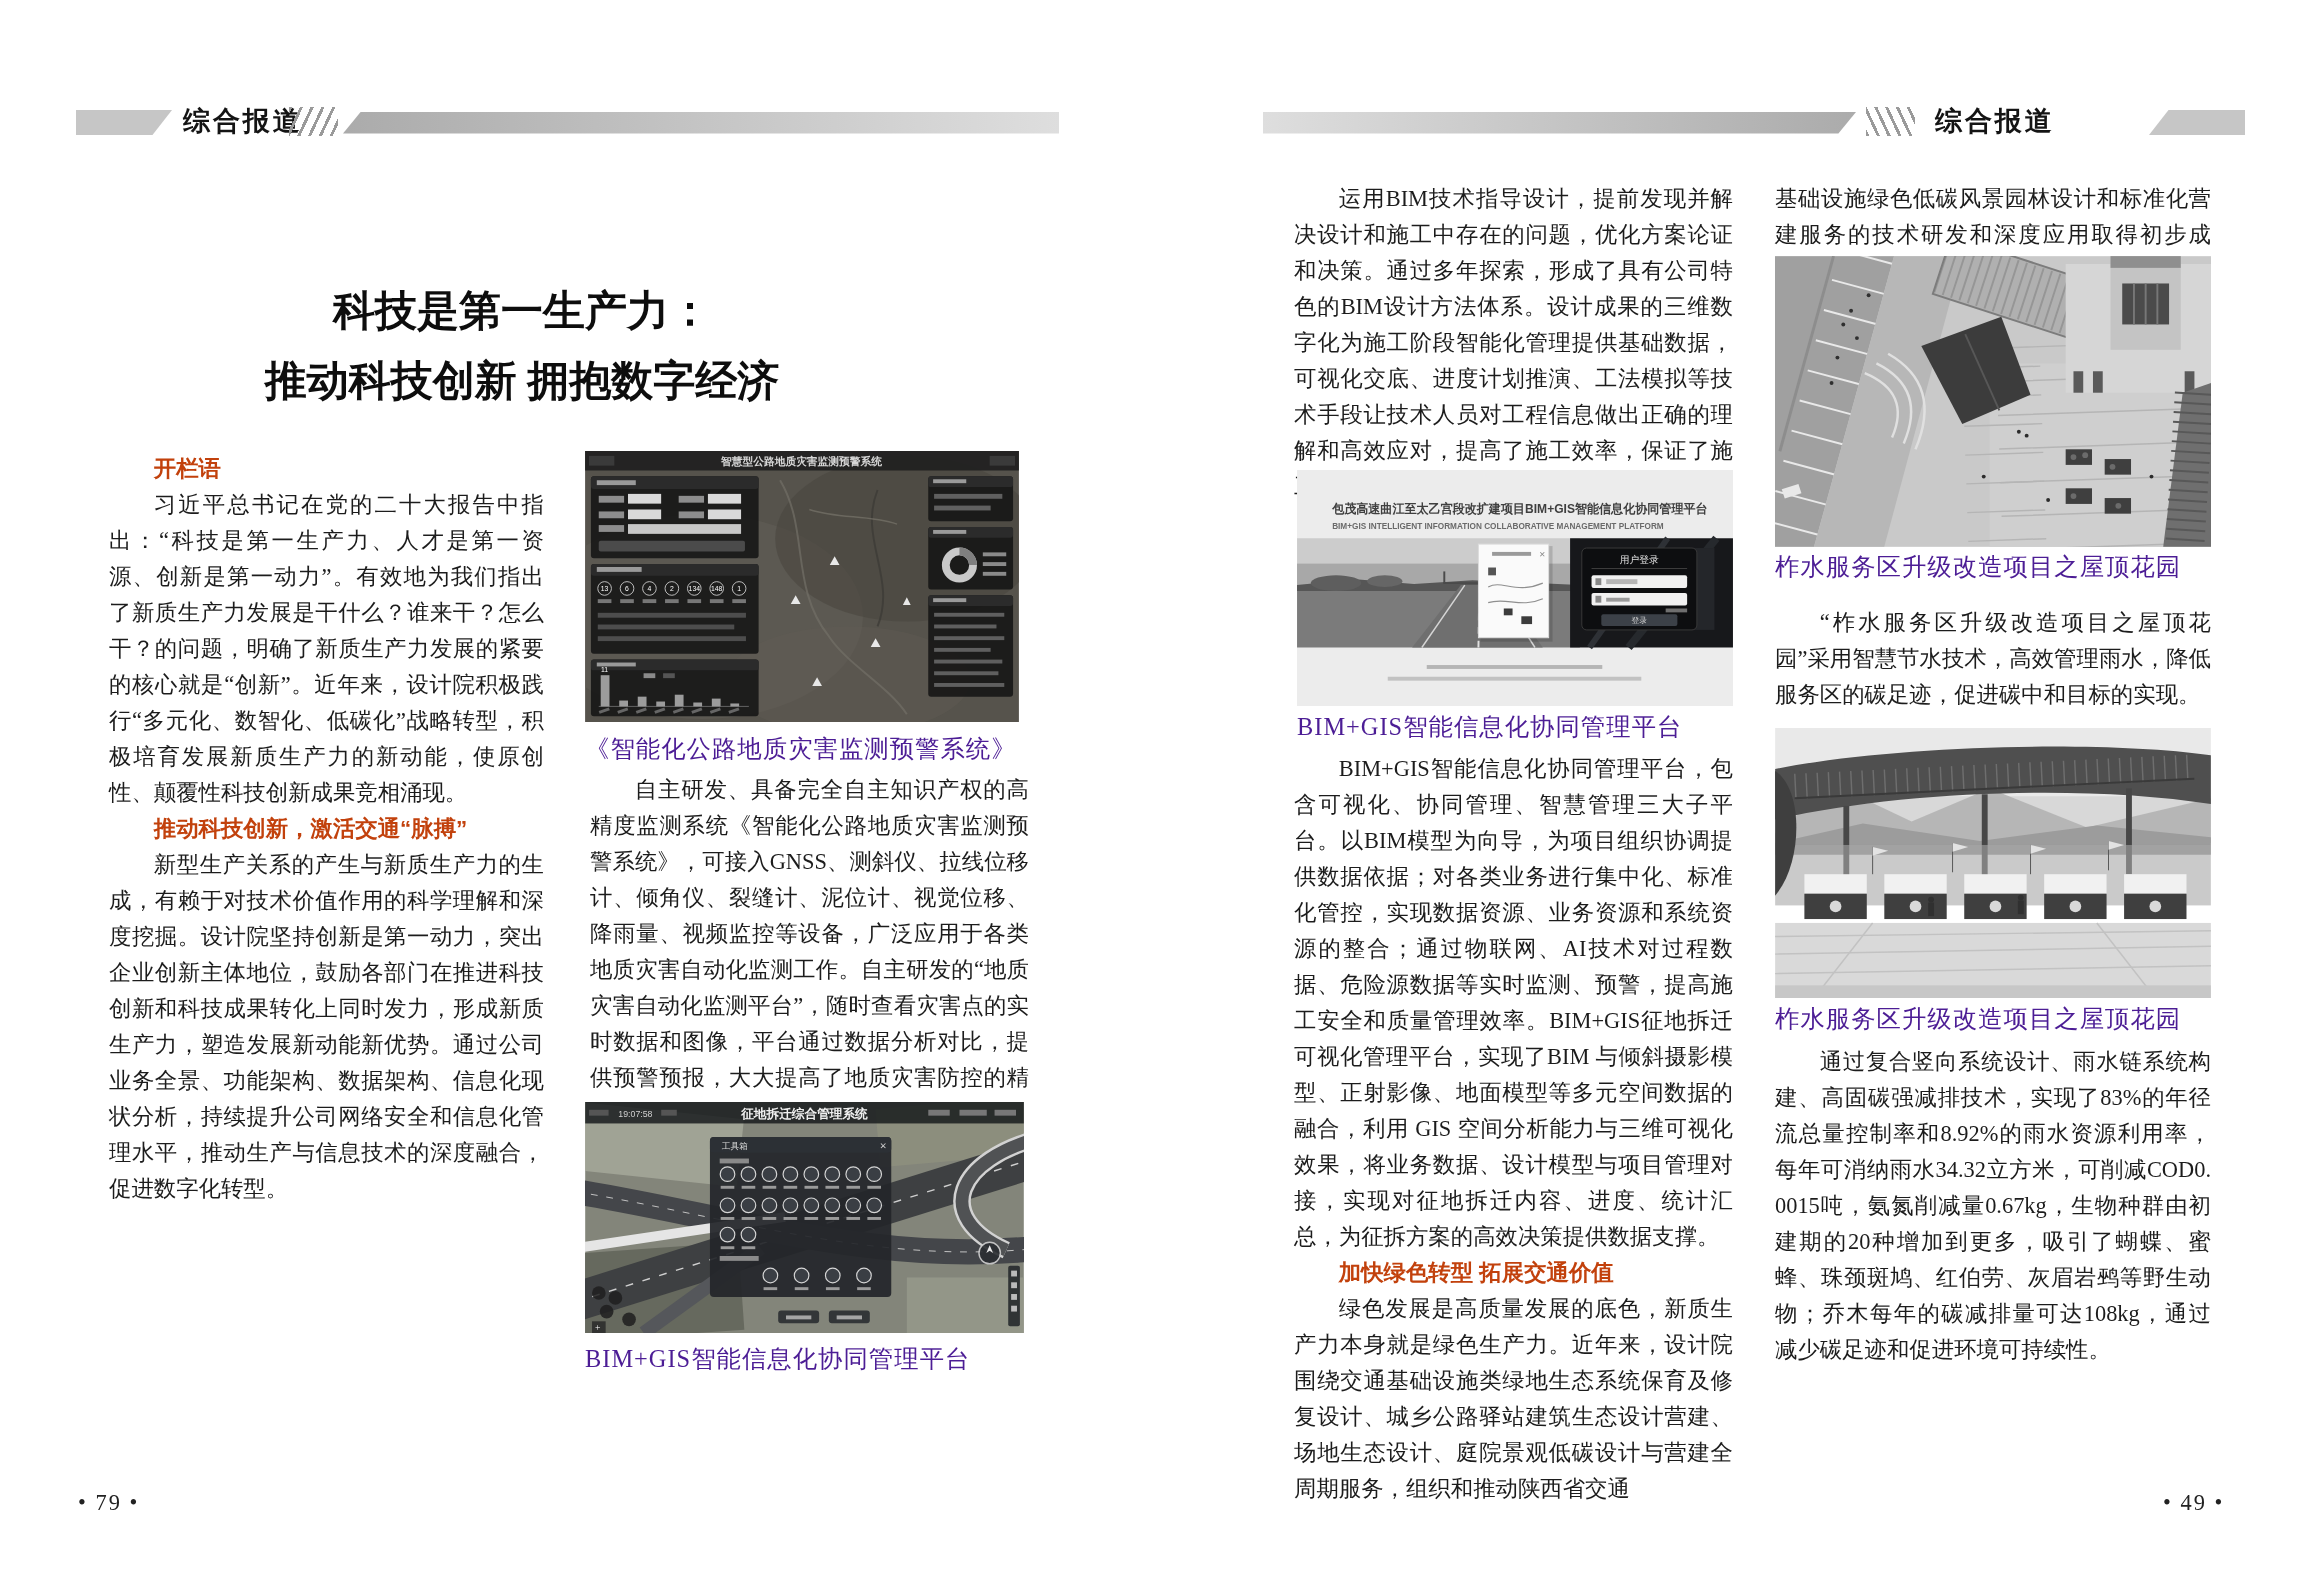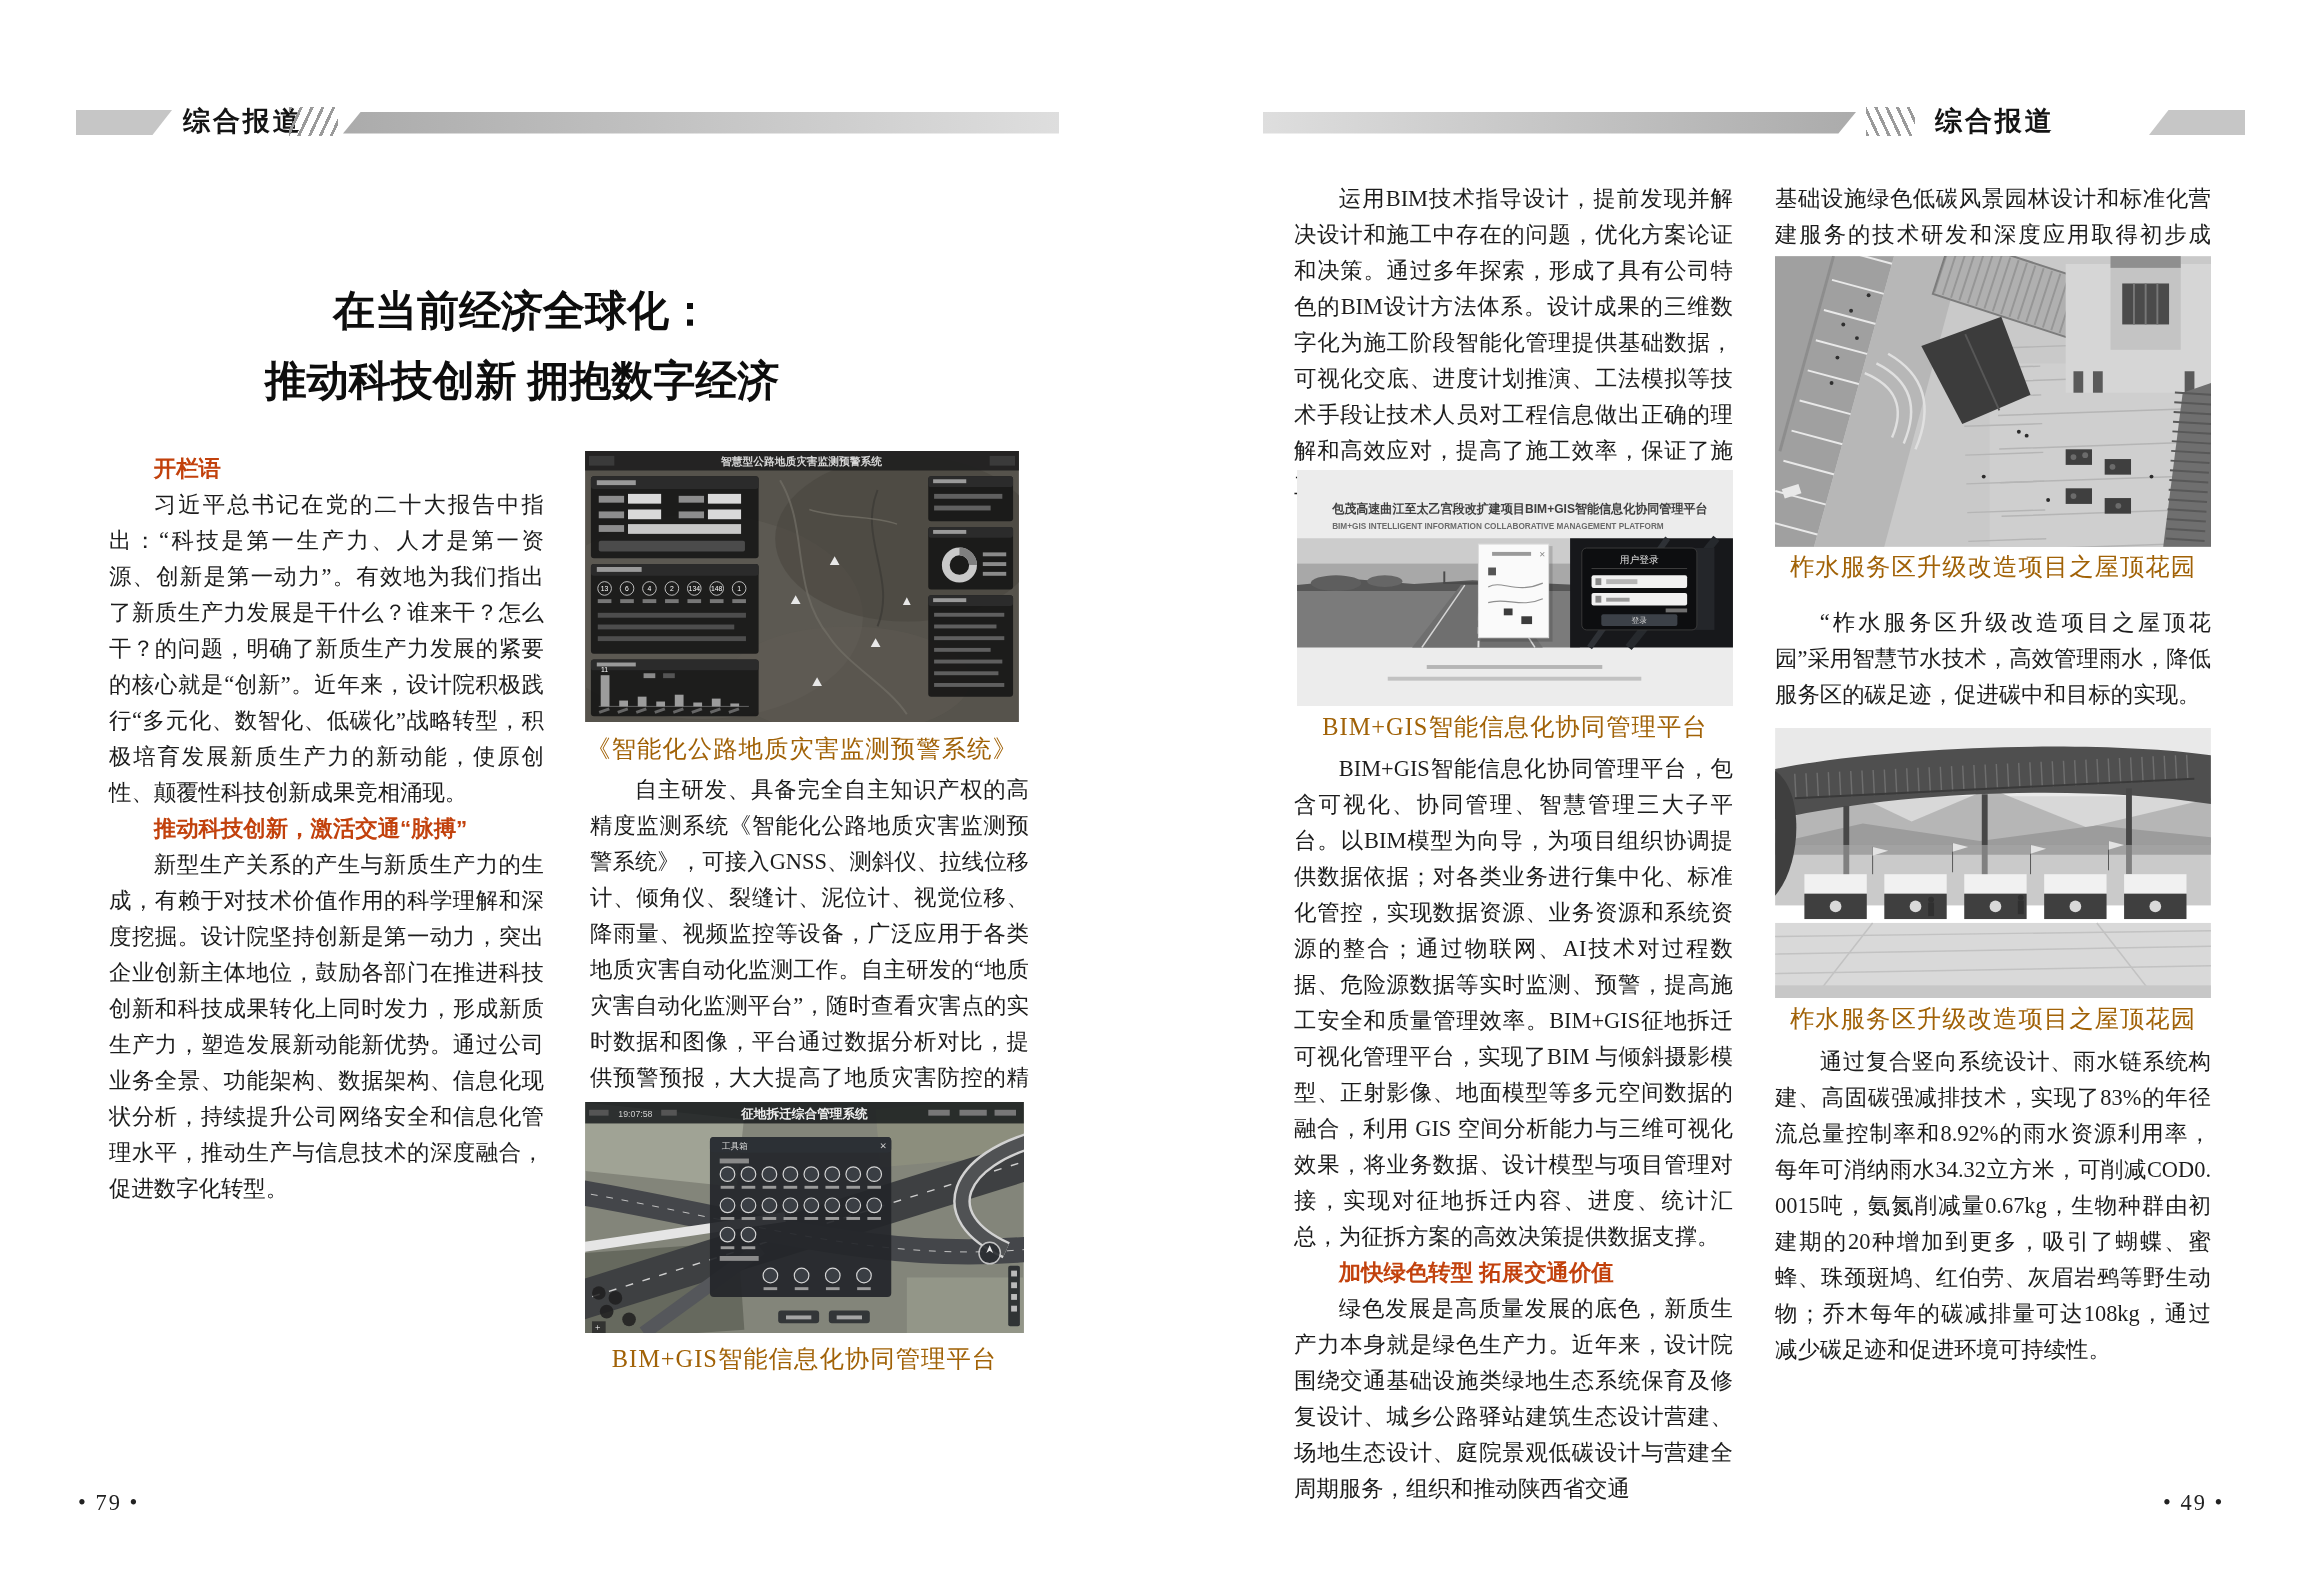--- a/index.html
+++ b/index.html
@@ -25,41 +25,41 @@
     font-weight:bold; font-size:42px; line-height:70px; color:#0d0d0d; }
   
   .col { position:absolute; font-size:22.4px; line-height:36px; color:#1c1c1c;
     text-align:justify; word-break:break-all; }
   .col p { margin:0; text-indent:2em; }
   .col p.noindent { text-indent:0; }
   .col p.head { font-family:Liberation Sans, sans-serif; font-weight:bold; color:#c2410c; }
   
   .fig { position:absolute;text-align:right; }
   .fig svg { display:block; width:100%; height:100%; }
-  .caption { position:absolute; text-align:center; font-size:24.4px; color:#a16207; letter-spacing:1px; }
+  .caption { position:absolute; text-align:left; font-size:24.4px; color:#4c1d95; letter-spacing:1px; }
   .pagenum { position:absolute; top:1490px; font-size:22.4px; color:#222; letter-spacing:2px; }
   .pagenum.left { left:78px; } .pagenum.right { left:2163px; }
 </style>
 </head>
 <body>
 
 <div id="spread">
 
   <div class="hpara left"></div>
   <div class="hlabel left">综合报道</div>
   <div class="hstripes left"></div>
   <div class="hbar left"></div>
 
   <div class="hbar right"></div>
   <div class="hstripes right"></div>
   <div class="hlabel right">综合报道</div>
   <div class="hpara right"></div>
 
   <div class="title">
-    <div>在当前经济全球化：</div>
+    <div>科技是第一生产力：</div>
     <div>推动科技创新 拥抱数字经济</div>
   </div>
 
   <div class="col" style="left:109px; top:451px; width:435px;">
     <p class="head">开栏语</p>
     <p>习近平总书记在党的二十大报告中指出：“科技是第一生产力、人才是第一资源、创新是第一动力”。有效地为我们指出了新质生产力发展是干什么？谁来干？怎么干？的问题，明确了新质生产力发展的紧要的核心就是“创新”。近年来，设计院积极践行“多元化、数智化、低碳化”战略转型，积极培育发展新质生产力的新动能，使原创性、颠覆性科技创新成果竞相涌现。</p>
     <p class="head">推动科技创新，激活交通“脉搏”</p>
     <p>新型生产关系的产生与新质生产力的生成，有赖于对技术价值作用的科学理解和深度挖掘。设计院坚持创新是第一动力，突出企业创新主体地位，鼓励各部门在推进科技创新和科技成果转化上同时发力，形成新质生产力，塑造发展新动能新优势。通过公司业务全景、功能架构、数据架构、信息化现状分析，持续提升公司网络安全和信息化管理水平，推动生产与信息技术的深度融合，促进数字化转型。</p>
   </div>
 

